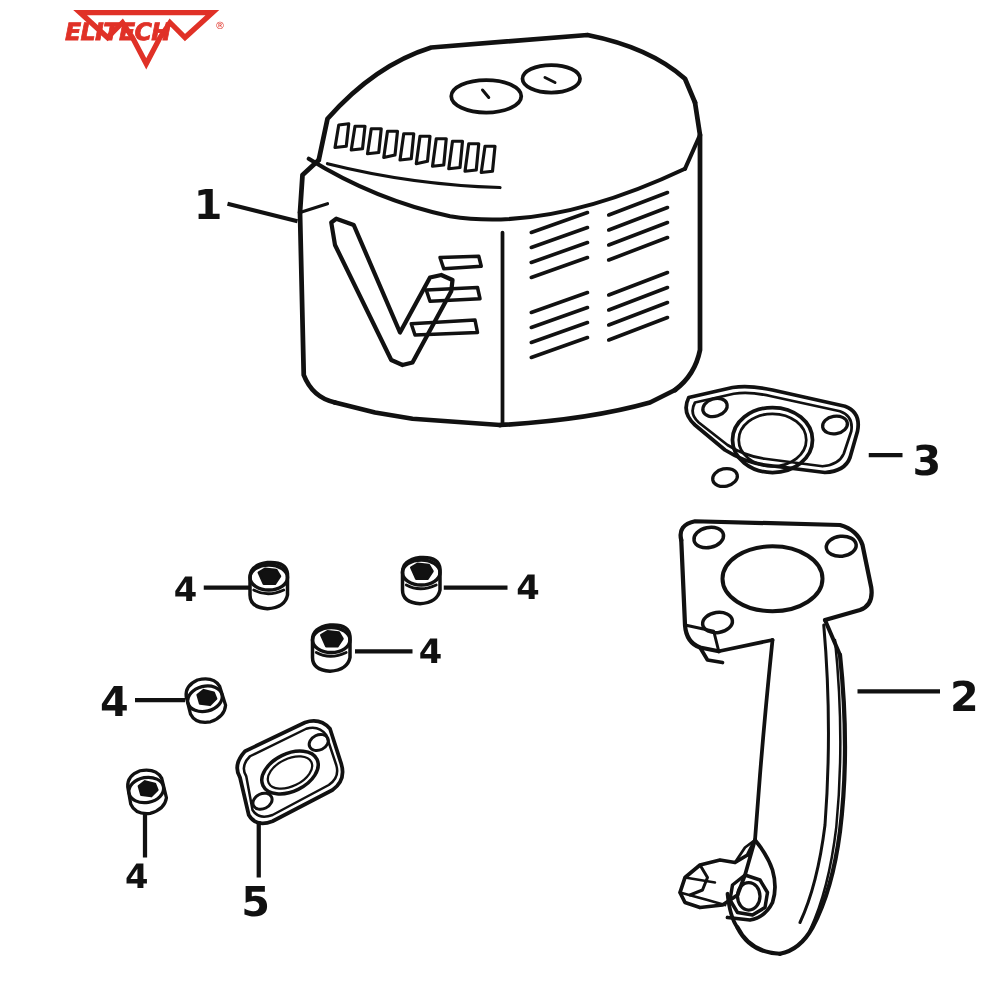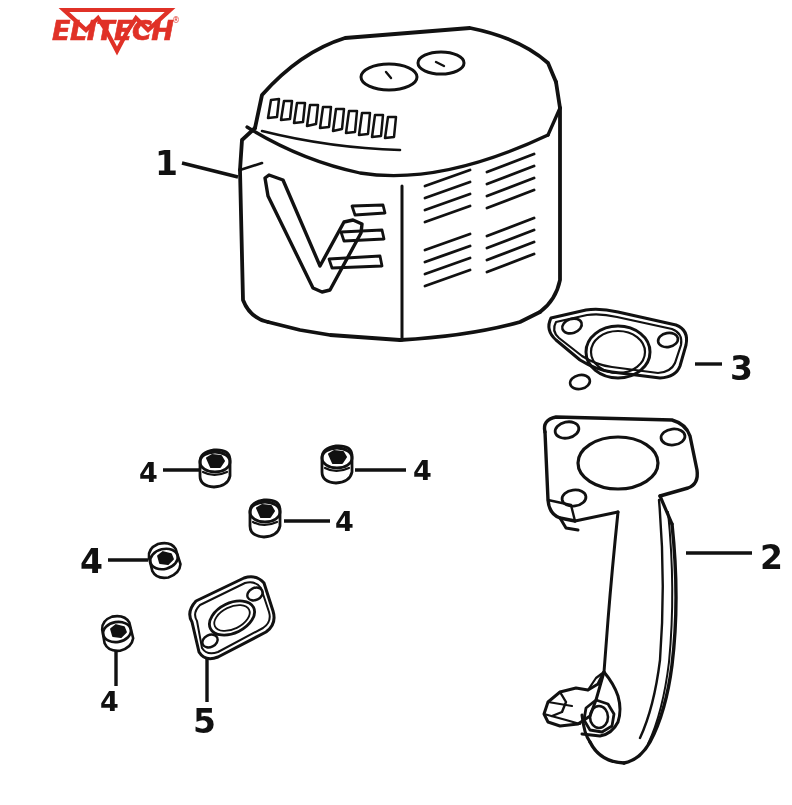--- a/index.html
+++ b/index.html
@@ -34,21 +34,21 @@
     height: 52px;
   }
   .brand-text {
     position: absolute;
     left: 0;
     top: 13px;
     width: 118px;
     font-family: "DejaVu Sans", sans-serif;
     font-weight: bold;
     font-style: italic;
-    font-size: 27px;
+    font-size: 19px;
     letter-spacing: -0.5px;
     color: #e03127;
     -webkit-text-stroke: 0.6px #e03127;
     line-height: 1;
   }
   .brand-reg {
     position: absolute;
     left: 120px;
     top: 12px;
     font-family: "DejaVu Sans", sans-serif;

